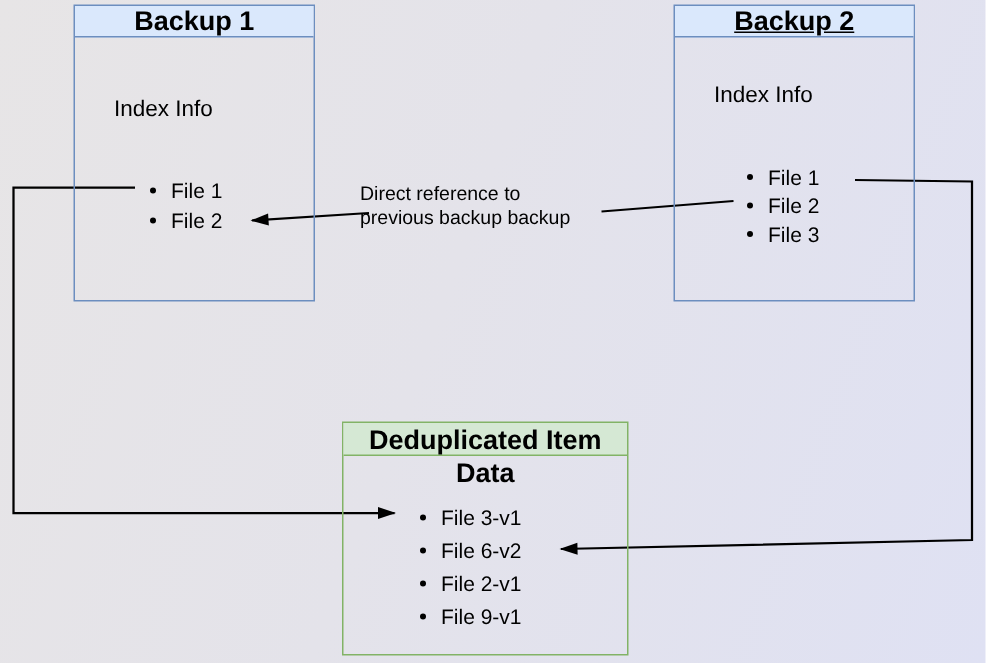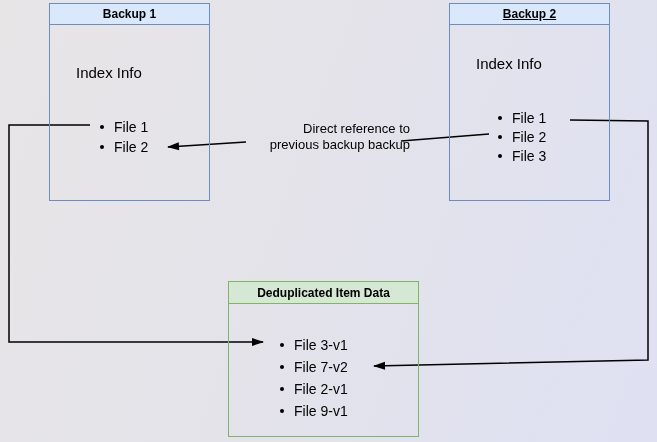--- a/index.html
+++ b/index.html
@@ -19,21 +19,21 @@
     background: transparent;
   }
   .node.blue  { border: 1px solid #6c8ebf; }
   .node.green { border: 1px solid #82b366; }
 
   .node-header {
     box-sizing: border-box;
     width: 100%;
     text-align: center;
     font-weight: bold;
-    font-size: 12px;
+    font-size: 18px;
     color: #000;
   }
   .blue  .node-header { background: #dae8fc; border-bottom: 1px solid #6c8ebf; height: 21px; line-height: 21px; }
   .green .node-header { background: #d5e8d4; border-bottom: 1px solid #82b366; height: 22px; line-height: 22px; }
 
   .subtitle {
     position: absolute;
     font-size: 15px;
     color: #000;
     white-space: nowrap;
@@ -56,21 +56,21 @@
   .connector-layer {
     position: absolute;
     left: 0; top: 0;
     pointer-events: none;
   }
 
   .edge-label {
     position: absolute;
     left: 240px; top: 121px;
     width: 170px;
-    text-align: right;
+    text-align: left;
     font-size: 13px;
     line-height: 16px;
     color: #000;
   }
 </style>
 </head>
 <body>
 
 <div class="canvas">
 
@@ -125,21 +125,21 @@
 
   <div class="node green" style="left:228px; top:281px; width:191px; height:156px;">
     <div class="node-header">Deduplicated Item Data</div>
     <div class="file-list green-list" style="left:51px; top:52px;">
       <div class="file-item">
         <span class="bullet"></span>
         <span>File 3-v1</span>
       </div>
       <div class="file-item">
         <span class="bullet"></span>
-        <span>File 7-v2</span>
+        <span>File 6-v2</span>
       </div>
       <div class="file-item">
         <span class="bullet"></span>
         <span>File 2-v1</span>
       </div>
       <div class="file-item">
         <span class="bullet"></span>
         <span>File 9-v1</span>
       </div>
     </div>

